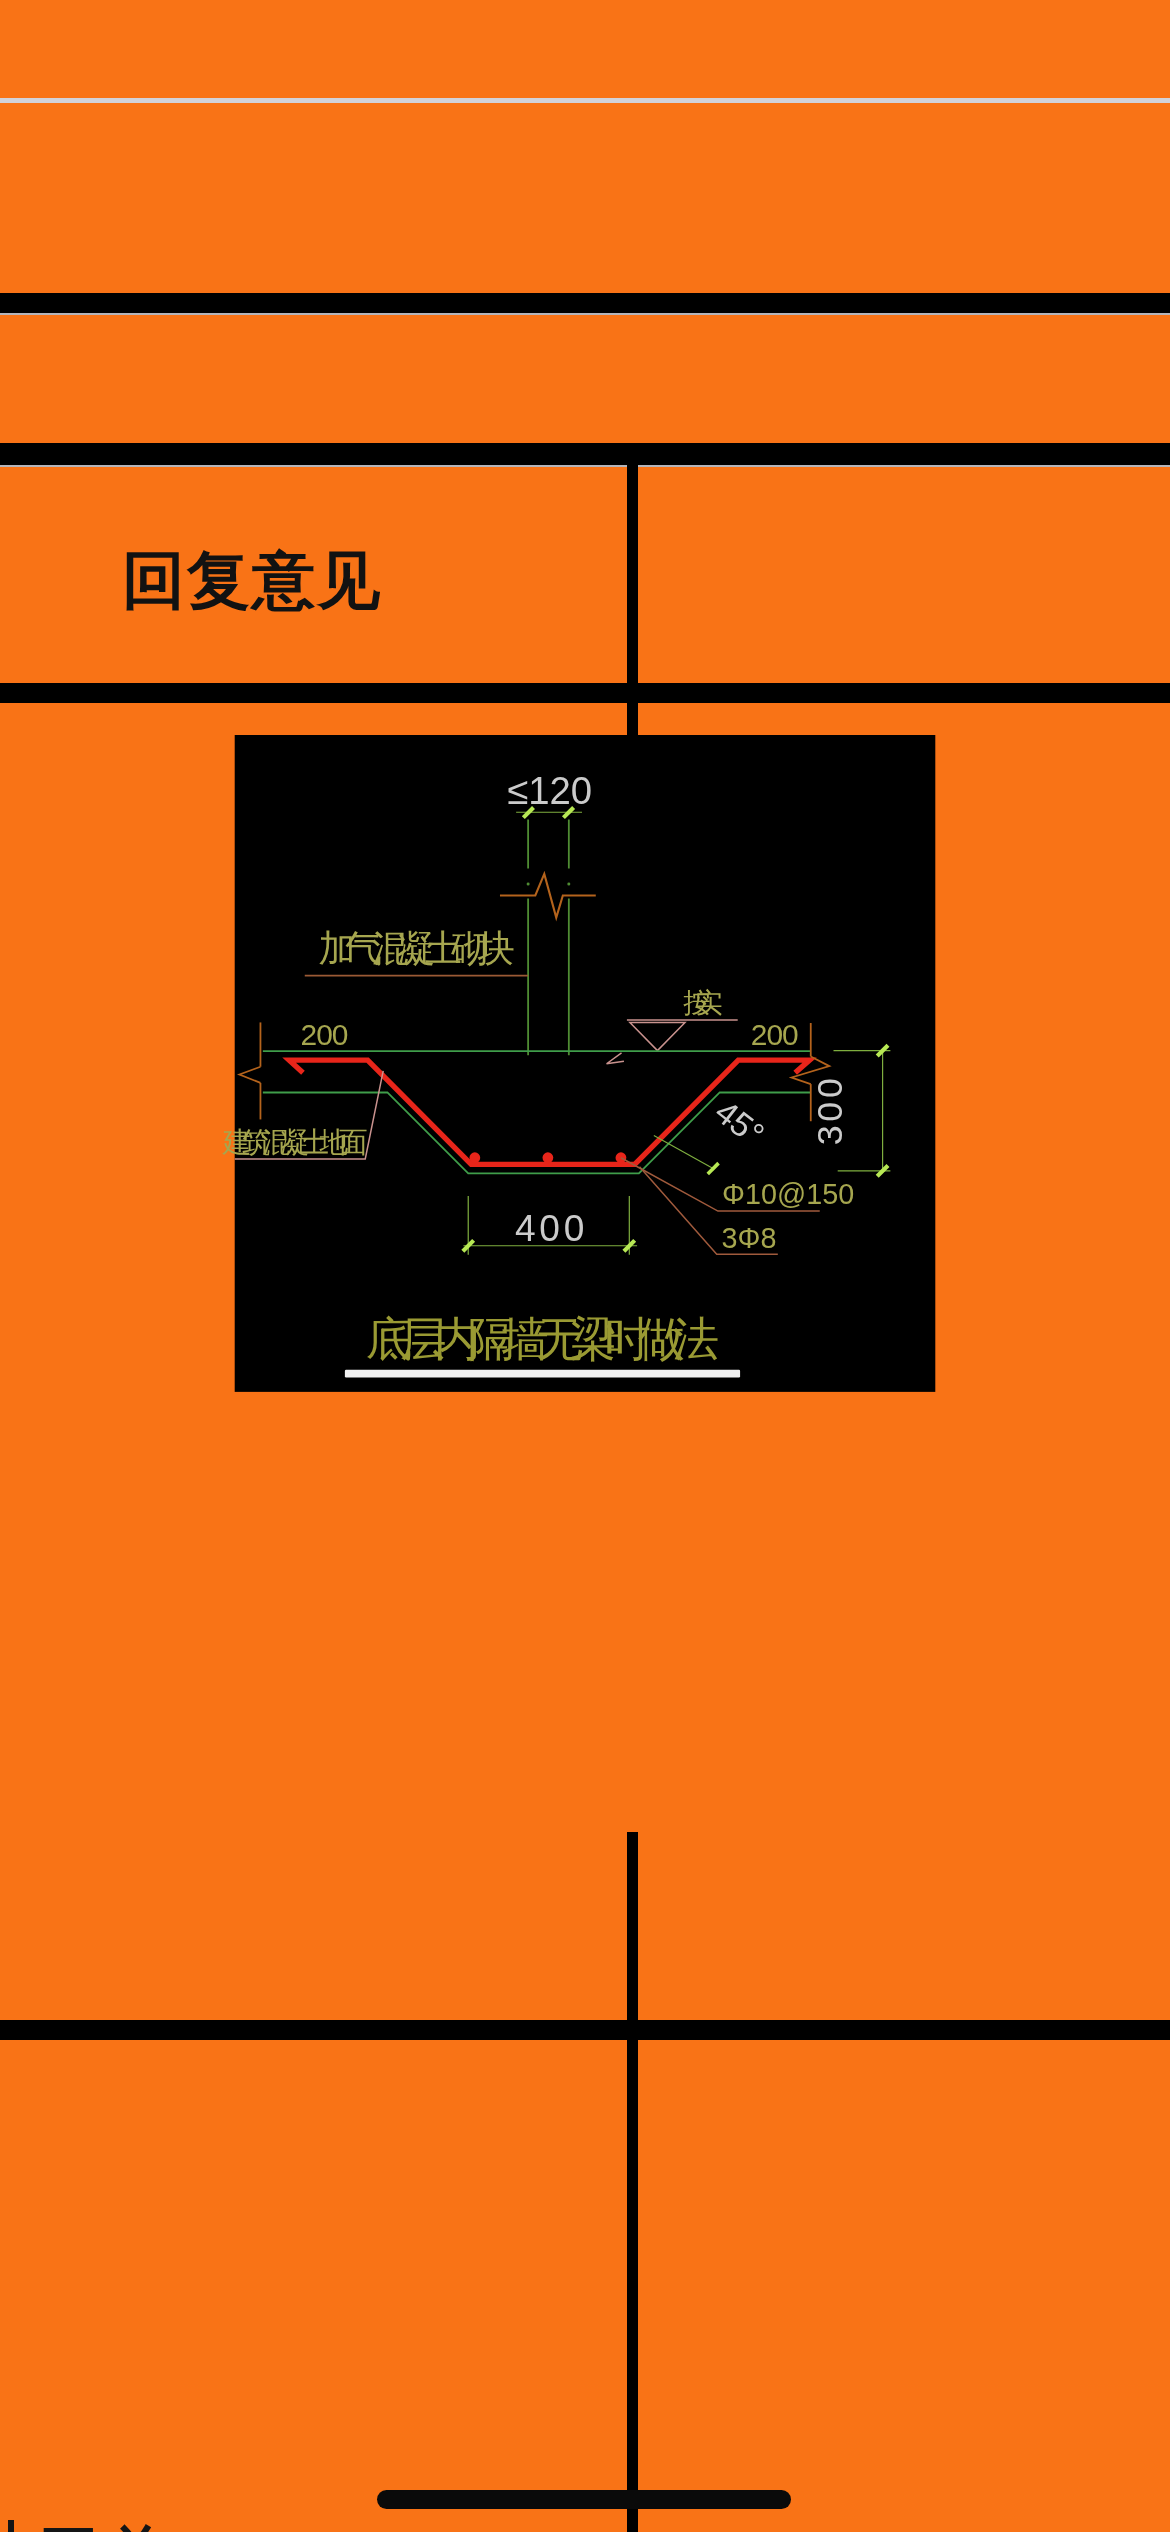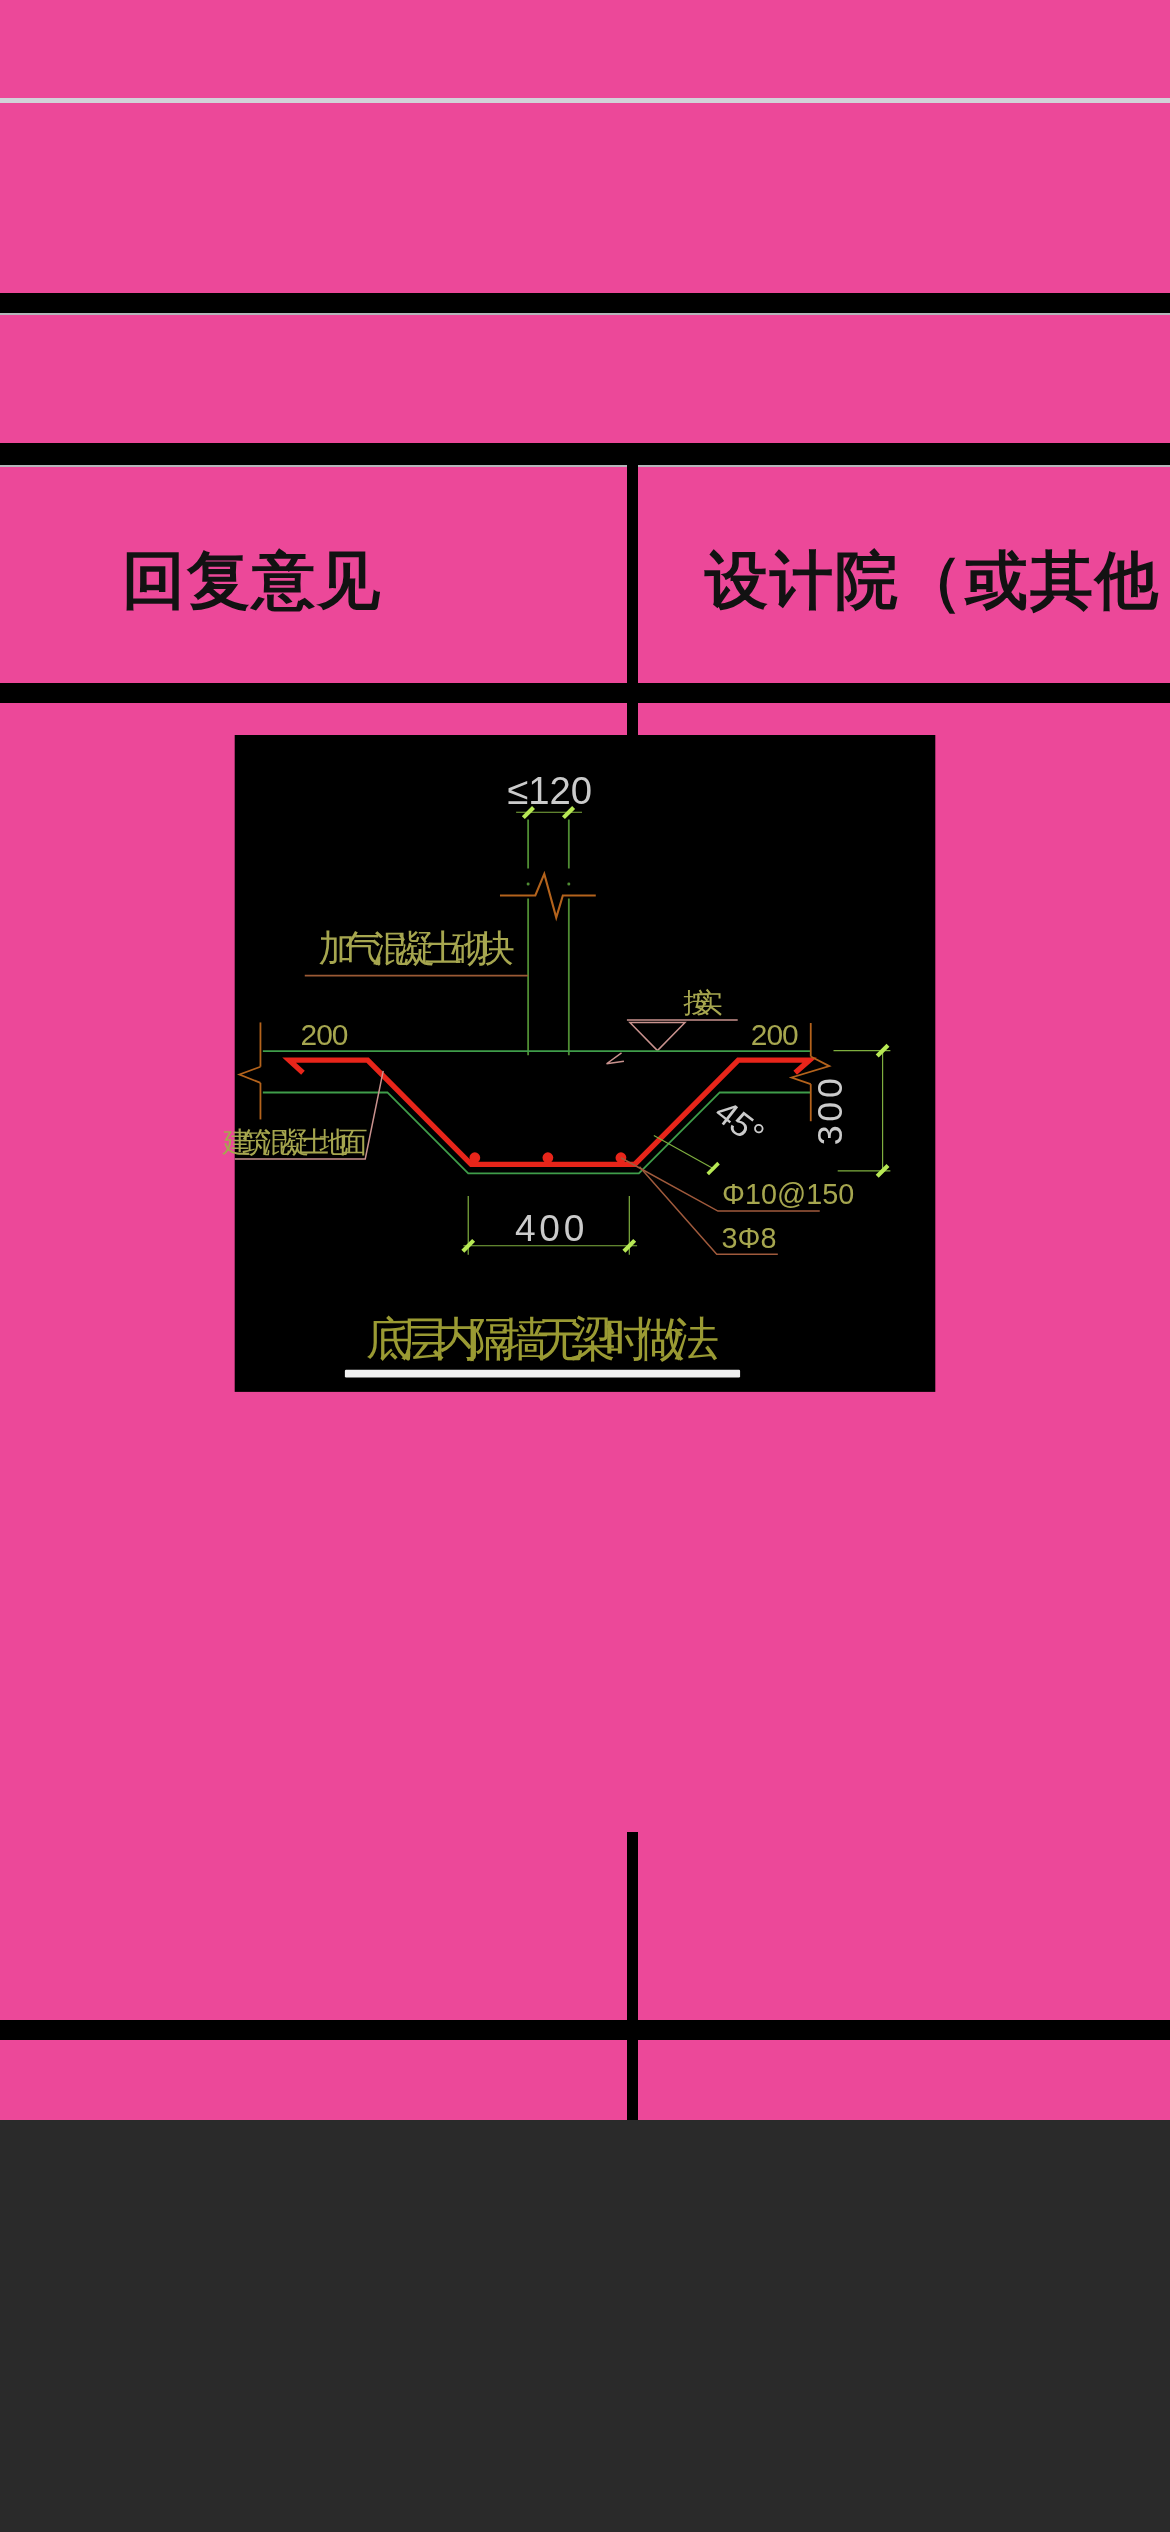--- a/index.html
+++ b/index.html
@@ -1,16 +1,16 @@
 <!DOCTYPE html>
 <html><head>
 <meta charset="utf-8">
 <style>
   html,body{margin:0;padding:0;background:#2a2a2a;}
-  #screen{position:relative;width:1170px;height:2120px;background:#ec4899;overflow:hidden;
+  #screen{position:relative;width:1170px;height:2532px;background:#f97316;overflow:hidden;
           font-family:"Liberation Sans",sans-serif;}
   .abs{position:absolute;}
   .hairline{background:#d2d2d9;}
   .subhair{background:#b5b5ba;}
   .blackbar{background:#000000;}
   .vdivider{background:#000000;}
   .hdr{color:#121212;font-weight:700;font-size:63px;letter-spacing:2px;white-space:nowrap;}
   .footer-partial{color:#151515;font-weight:600;font-size:58px;letter-spacing:10px;white-space:nowrap;}
   .roundbar{background:#0a0a0a;border-radius:10px;}
   svg text{white-space:pre;}
@@ -22,21 +22,20 @@
 
   <div class="abs hairline" style="left:0;top:98px;width:1170px;height:5px;"></div>
 
   <div class="abs blackbar" style="left:0;top:293px;width:1170px;height:20px;"></div>
   <div class="abs subhair" style="left:0;top:313px;width:1170px;height:2px;"></div>
 
   <div class="abs blackbar" style="left:0;top:443px;width:1170px;height:22px;"></div>
   <div class="abs subhair" style="left:0;top:465px;width:1170px;height:2px;"></div>
 
   <div class="abs hdr" style="left:122px;top:538px;">回复意见</div>
-  <div class="abs hdr" style="left:705px;top:538px;">设计院（或其他</div>
 
   <div class="abs vdivider" style="left:627px;top:443px;width:11px;height:292px;"></div>
 
   <div class="abs blackbar" style="left:0;top:683px;width:1170px;height:20px;"></div>
 
   <svg class="abs" style="left:0;top:735px;" width="1170" height="1097" viewBox="0 735 1170 1832" xmlns="http://www.w3.org/2000/svg">
     <rect x="0" y="735" width="1170" height="1097" fill="#000000"></rect>
 
     <g>
       <text x="455" y="850" font-size="64" fill="#cbcbcb" textLength="142">≤120</text>

